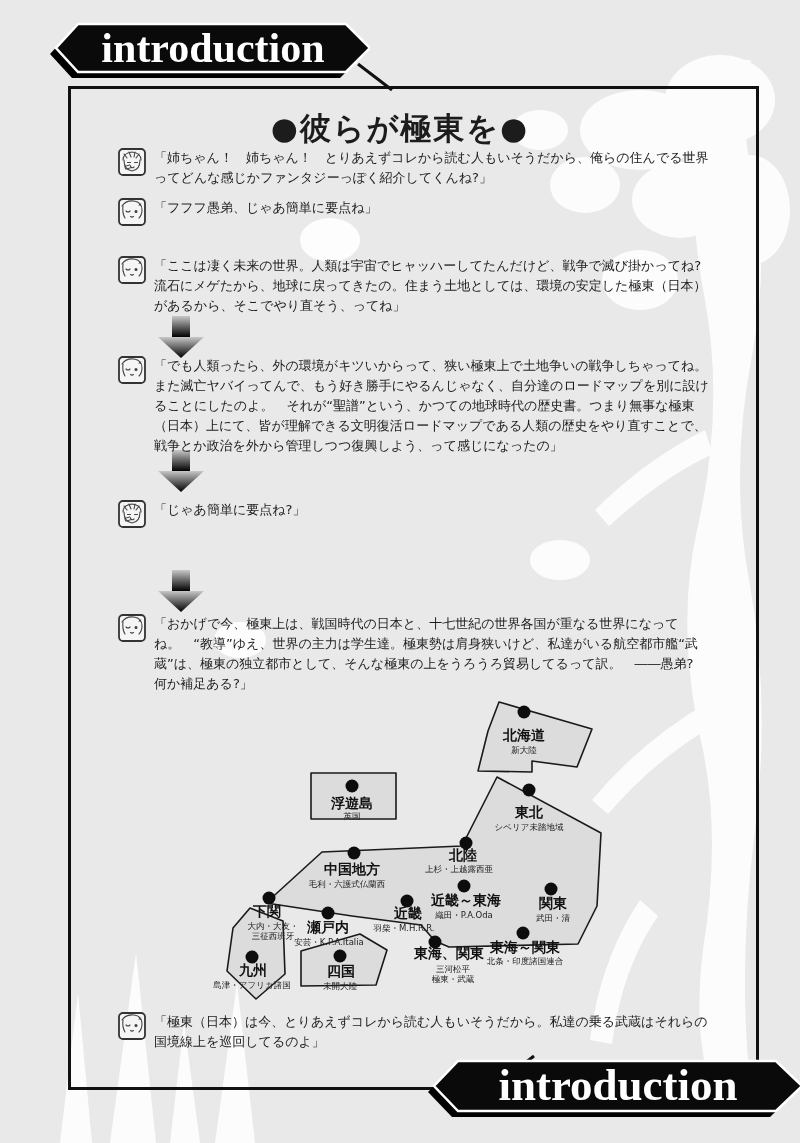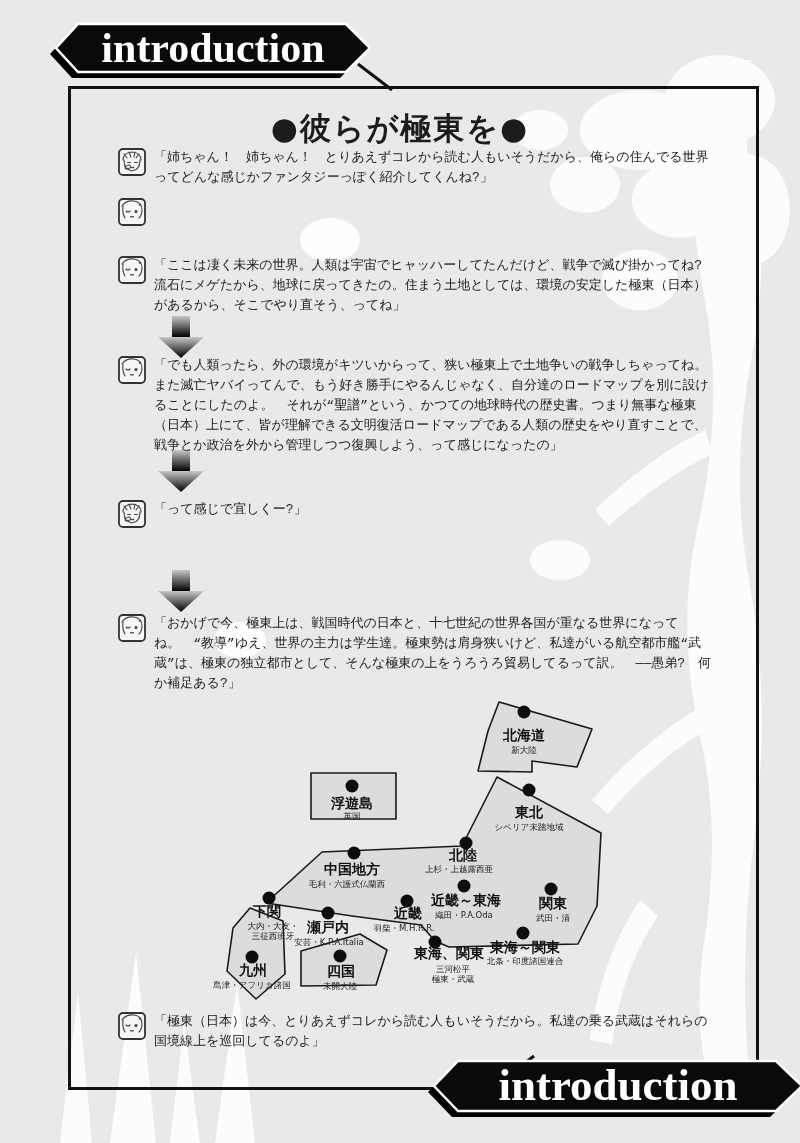--- a/index.html
+++ b/index.html
@@ -7,21 +7,21 @@
         font-family:"DejaVu Sans",sans-serif;color:#1c1c1c;}
   
   #bg-decor{position:absolute;left:0;top:0;width:800px;height:1143px;z-index:0;}
   
   .frame{position:absolute;left:68px;top:86px;width:685px;height:998px;
          border:3px solid #111;z-index:1;}
   
   .page-title{position:absolute;left:0;top:108px;width:800px;text-align:center;
               font-size:31px;font-weight:bold;letter-spacing:2px;z-index:2;}
   
-  .dialogue{position:absolute;left:118px;display:flex;align-items:flex-start;z-index:2;font-family:Liberation Mono, monospace;}
+  .dialogue{position:absolute;left:118px;display:flex;align-items:flex-start;z-index:2;}
   .dialogue .avatar{flex:0 0 28px;width:28px;height:28px;margin-right:8px;}
   .dialogue .dtext{margin:0;font-size:13px;line-height:20px;width:562px;
                    letter-spacing:0px;}
   .d1{top:148px}.d2{top:198px}.d3{top:256px}.d4{top:356px}.d5{top:500px}
   .d6{top:533px}.d7{top:614px}.d8{top:700px}.d9{top:1012px}
   .d8 .dtext{width:346px;}
   
   .arrow{position:absolute;left:158px;width:46px;height:42px;z-index:2;}
   .a1{top:316px}.a2{top:450px}.a3{top:570px}
   
@@ -221,20 +221,21 @@
     <rect x="1" y="1" width="26" height="26" rx="4" fill="#f5f5f5" stroke="#333" stroke-width="1.8"></rect>
     <g stroke="#444" fill="none" stroke-width="1.1" stroke-linecap="round">
       <path d="M4,8 Q8,2 16,3 Q24,4 24,12 Q24,17 21,20"></path>
       <path d="M5,8 Q4,15 7,20"></path>
       <path d="M8,13 q2,2 4,0"></path>
       <circle cx="18" cy="13.5" r="1" fill="#444"></circle>
       <path d="M12.5,18.5 q1.5,1.2 3,0"></path>
       <path d="M21,6 l1.6,1.6 M22.6,6 l-1.6,1.6" stroke-width="0.9"></path>
     </g>
   </svg></span>
+    <p class="dtext">「フフフ愚弟、じゃあ簡単に要点ね」</p>
   </div>
     <div class="dialogue d4">
     <span class="avatar"><svg viewBox="0 0 28 28" xmlns="http://www.w3.org/2000/svg">
     <rect x="1" y="1" width="26" height="26" rx="4" fill="#f5f5f5" stroke="#333" stroke-width="1.8"></rect>
     <g stroke="#444" fill="none" stroke-width="1.1" stroke-linecap="round">
       <path d="M4,8 Q8,2 16,3 Q24,4 24,12 Q24,17 21,20"></path>
       <path d="M5,8 Q4,15 7,20"></path>
       <path d="M8,13 q2,2 4,0"></path>
       <circle cx="18" cy="13.5" r="1" fill="#444"></circle>
       <path d="M12.5,18.5 q1.5,1.2 3,0"></path>
@@ -262,21 +263,21 @@
     <rect x="1" y="1" width="26" height="26" rx="4" fill="#f5f5f5" stroke="#333" stroke-width="1.8"></rect>
     <g stroke="#444" fill="none" stroke-width="1.1" stroke-linecap="round">
       <path d="M5,12 Q5,5 14,4 Q23,5 23,12"></path>
       <path d="M6,6 L9,10 M11,4 L13,9 M17,4 L16,9 M21,6 L18,10"></path>
       <path d="M6,12 Q6,22 14,23 Q22,22 22,12"></path>
       <path d="M9.5,14.5 l3,0 M16.5,14.5 l3,0"></path>
       <path d="M13,19 q1.5,1.5 3,0"></path>
       <rect x="7.5" y="17.5" width="5" height="3" transform="rotate(-15 10 19)" stroke-width="0.9"></rect>
     </g>
   </svg></span>
-    <p class="dtext">「って感じで宜しくー?」</p>
+    <p class="dtext">「じゃあ簡単に要点ね?」</p>
   </div>
     <div class="dialogue d7">
     <span class="avatar"><svg viewBox="0 0 28 28" xmlns="http://www.w3.org/2000/svg">
     <rect x="1" y="1" width="26" height="26" rx="4" fill="#f5f5f5" stroke="#333" stroke-width="1.8"></rect>
     <g stroke="#444" fill="none" stroke-width="1.1" stroke-linecap="round">
       <path d="M4,8 Q8,2 16,3 Q24,4 24,12 Q24,17 21,20"></path>
       <path d="M5,8 Q4,15 7,20"></path>
       <path d="M8,13 q2,2 4,0"></path>
       <circle cx="18" cy="13.5" r="1" fill="#444"></circle>
       <path d="M12.5,18.5 q1.5,1.2 3,0"></path>

